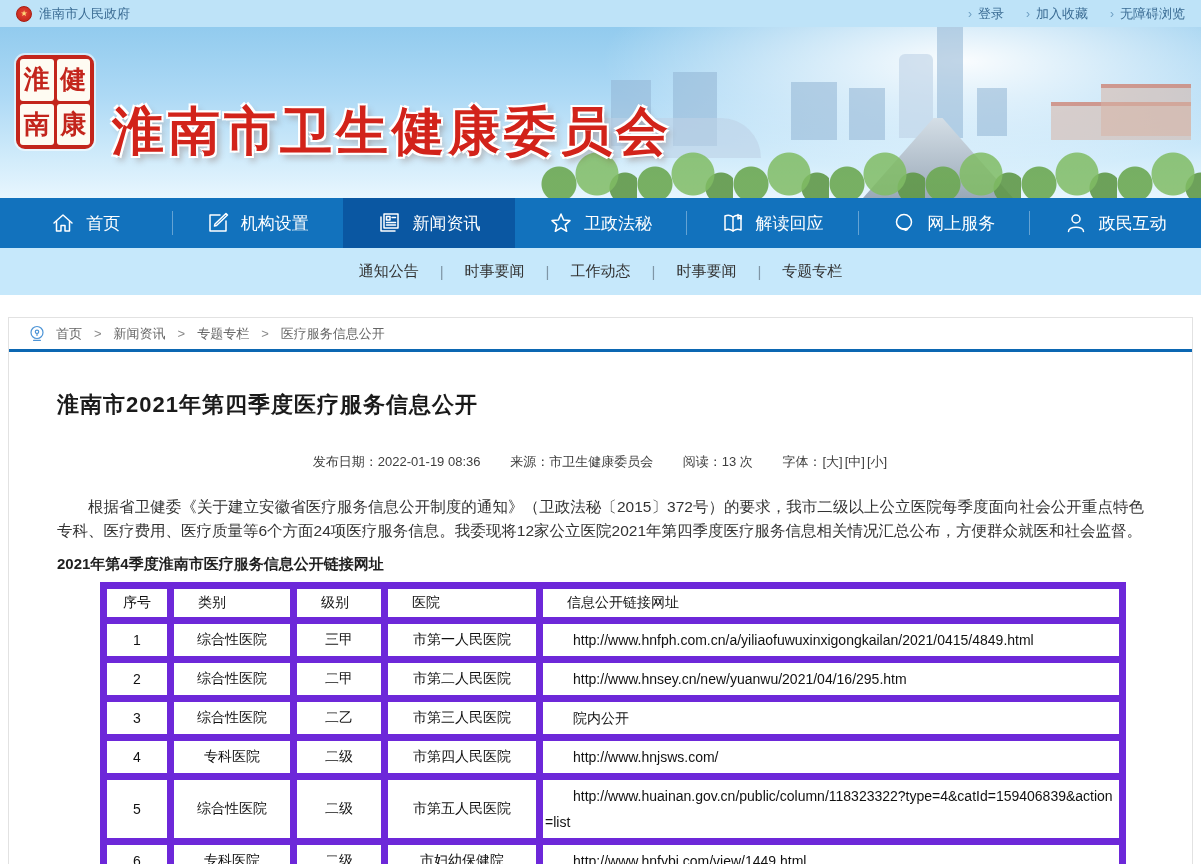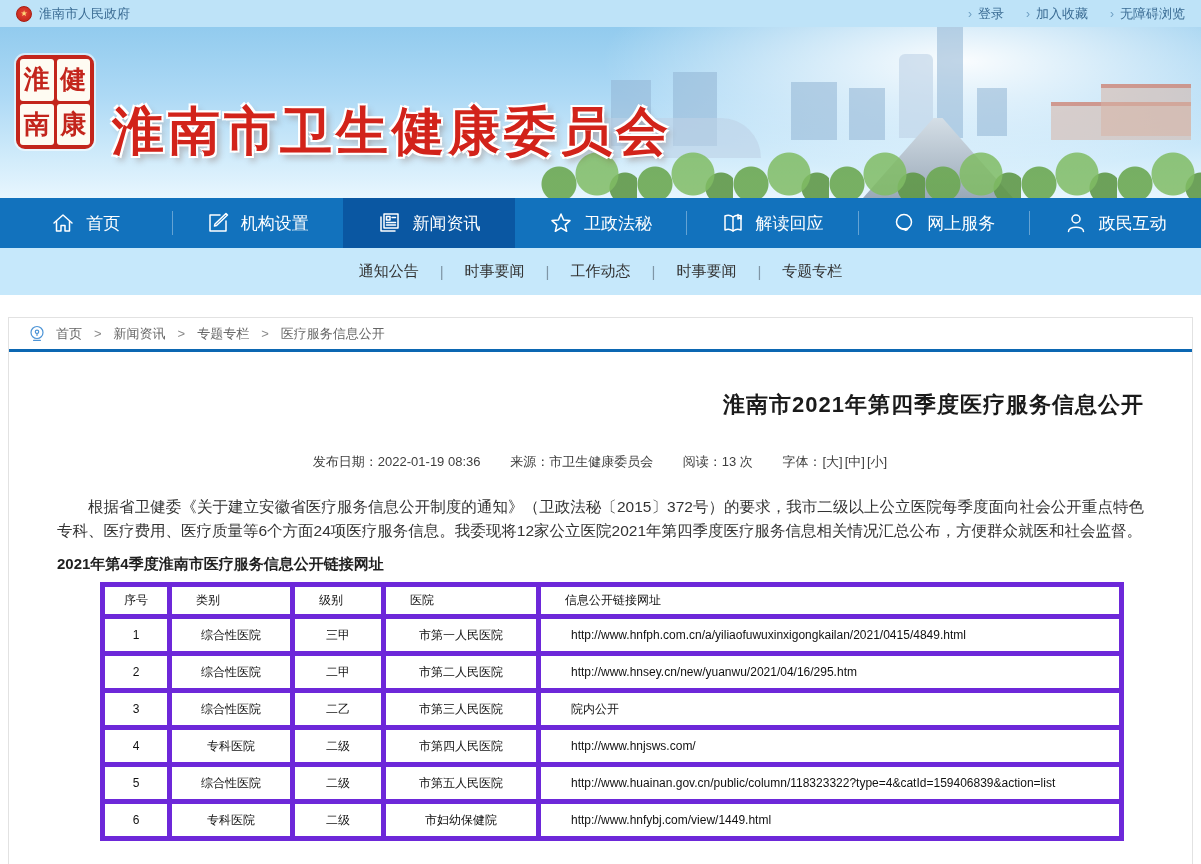--- a/index.html
+++ b/index.html
@@ -71,32 +71,32 @@
   .page { margin:22px 8px 0; border:1px solid #E2E2E2; border-bottom:none; background:#fff;
     min-height:560px; }
   .crumbbar { height:34px; display:flex; align-items:center; gap:10px; padding:0 19px;
     border-bottom:3px solid #0C67B2; color:#666; font-size:13px; }
   .pin-ic { width:18px; height:18px; stroke:#4D94D6; fill:none; stroke-width:1.6;
     stroke-linecap:round; stroke-linejoin:round; }
   .crumb { cursor:pointer; }
   .crumb-sep { color:#8a8a8a; margin:0 2px; }
 
   .article { padding:0 48px 20px; }
-  .art-title { text-align:right; font-size:22px; font-weight:bold; color:#1A1A1A;
+  .art-title { text-align:left; font-size:22px; font-weight:bold; color:#1A1A1A;
     margin-top:38px; letter-spacing:1px; }
   .meta { text-align:center; font-size:13px; color:#3d3d3d; margin-top:33px; }
   .meta .grp { margin:0 13px; }
   .font-btn { cursor:pointer; margin:0 1px; }
   .body-p { font-size:15.5px; color:#333; line-height:24px; text-indent:2em;
     margin-top:24px; text-align:justify; }
   .tbl-title { text-align:left; font-weight:bold; font-size:15px; color:#1f1f1f;
     margin:12px 0 8px; }
 
   table.data { border-collapse:collapse; margin-left:43px; width:1019px; table-layout:fixed; }
-  .data th, .data td { border:5px solid #6d28d9; font-size:12px; }
+  .data th, .data td { border:7px solid #6d28d9; font-size:14px; }
   .data th { font-weight:normal; text-align:left; padding:5px 4px 5px 24px; height:30px; color:#111; }
   .data th.c { text-align:center; padding-left:4px; }
   .data td { text-align:center; height:30px; padding:3px 4px; color:#111; }
   .data td.url { text-align:left; padding:3px 2px; text-indent:28px; word-break:break-all;
     line-height:26px; cursor:pointer;border-radius:10px; }
 </style>
 </head>
 <body>
 
 <div class="topbar">

